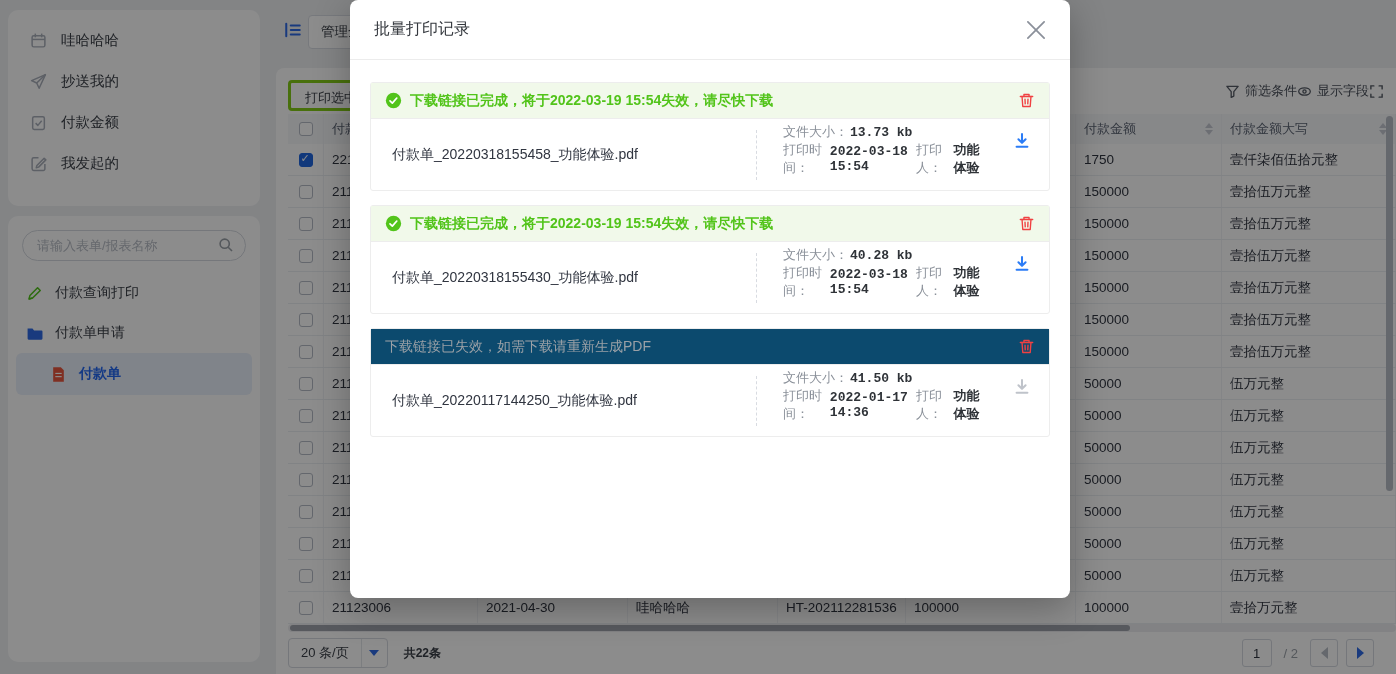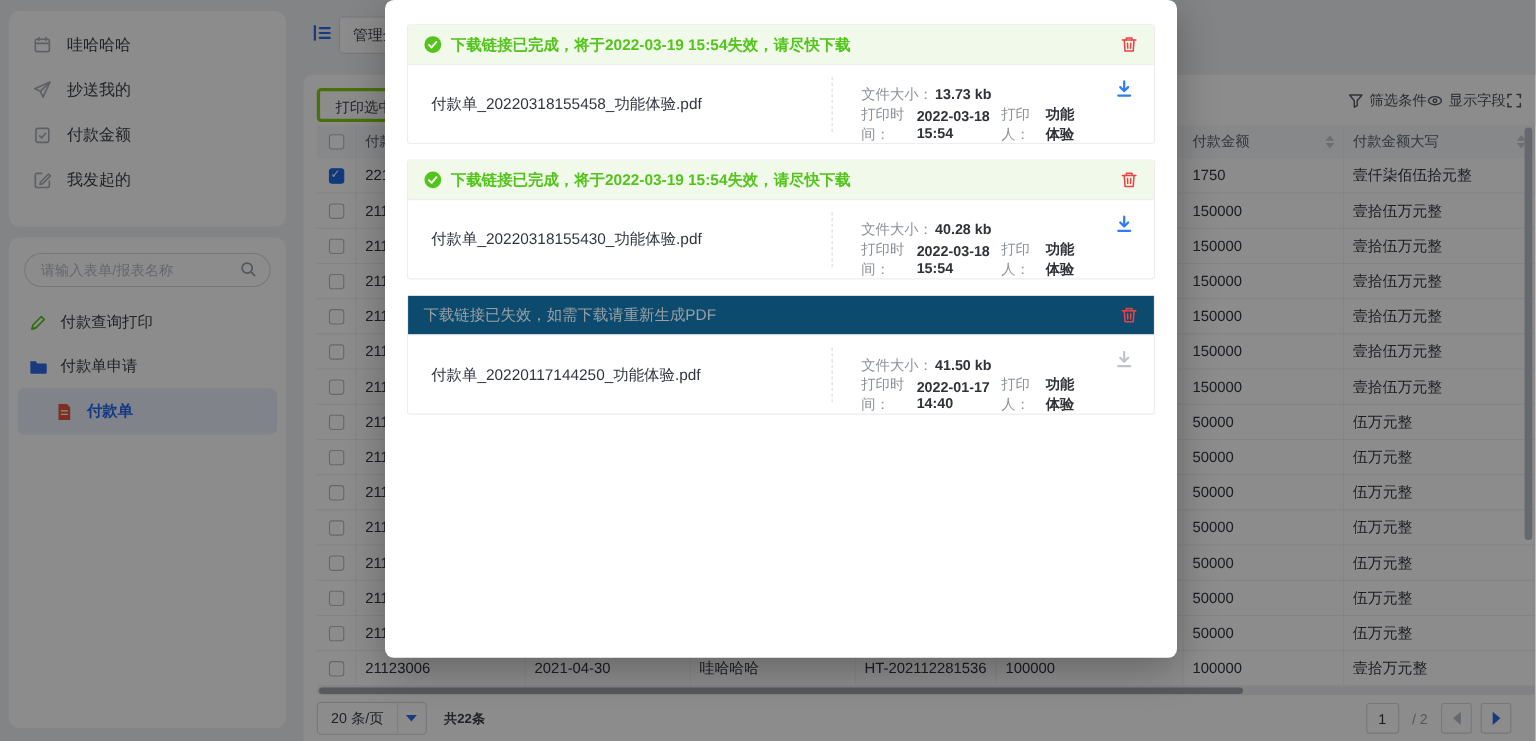--- a/index.html
+++ b/index.html
@@ -89,21 +89,21 @@
   .record { border:1px solid #ededed; border-radius:3px; margin-bottom:14px; background:#fff; }
   .rec-banner { height:35px; display:flex; align-items:center; padding:0 14px; background:#f1f9ea; }
   .rec-banner .msg { font-size:14px; font-weight:bold; color:#52c41a; margin-left:8px; }
   .record[data-status="expired"] .rec-banner { background:#0c4a6e; }
   .record[data-status="expired"] .rec-banner .msg { color:#9aa0a6; font-weight:normal; margin-left:0; }
   .check-ic { width:17px; height:17px; flex:0 0 auto; }
   .trash-btn { margin-left:auto; width:17px; height:17px; color:#f04142; cursor:pointer; flex:0 0 auto; }
   .rec-body { position:relative; height:72px; border-top:1px solid #ededed; display:flex; align-items:center; }
   .rec-file { flex:0 0 385px; padding-left:21px; font-size:14px; color:#303540; overflow:hidden; white-space:nowrap; }
   .rec-sep { align-self:center; height:50px; border-left:1px dashed #d8dbe1; }
-  .rec-meta { flex:1; padding:31px 16px 13px 26px; display:flex; flex-direction:column; justify-content:center; height:100%; }
+  .rec-meta { flex:1; padding:31px 16px 13px 26px; display:flex; flex-direction:column; justify-content:flex-end; height:100%;font-family:Liberation Mono, monospace; }
   .meta-row { display:flex; align-items:center; font-size:13px; }
   .meta-label { color:#8a9099; }
   .meta-val { color:#2f3338; font-weight:bold; margin-left:2px; }
   .meta-right { margin-left:auto; display:flex; align-items:center; padding-right:44px; }
   .dl-btn { position:absolute; right:18px; top:13px; width:18px; height:18px; color:#2b7cf6; cursor:pointer; }
   .record[data-status="expired"] .dl-btn { color:#bfc3ca; cursor:default; }
   svg { display:block; width:100%; height:100%; }
 </style>
 </head>
 <body>
@@ -488,20 +488,29 @@
         <div class="nav-btn">
             <i class="tri-right"></i>
           </div>
       </div>
     </div>
   </div>
 
   <div class="overlay"></div>
 
   <div class="modal">
+    <div class="modal-header">
+      <span class="modal-title">批量打印记录</span>
+      <span class="modal-close">
+        <svg viewBox="0 0 16 16" fill="none" stroke="currentColor" stroke-width="1.4" stroke-linecap="round">
+            <line x1="1.5" y1="1.5" x2="14.5" y2="14.5"></line>
+            <line x1="14.5" y1="1.5" x2="1.5" y2="14.5"></line>
+          </svg>
+      </span>
+    </div>
 
     <div class="modal-body">
 
         <div class="record" data-status="active">
           <div class="rec-banner">
             <span class="check-ic">
               <svg viewBox="0 0 16 16">
                 <circle cx="8" cy="8" r="7.2" fill="#52c41a"></circle>
                 <path d="M4.7 8.3 l2.2 2.2 4.2-4.8" stroke="#fff" stroke-width="1.6" fill="none" stroke-linecap="round" stroke-linejoin="round"></path>
               </svg>
@@ -607,21 +616,21 @@
           <div class="rec-body">
             <div class="rec-file">付款单_20220117144250_功能体验.pdf</div>
             <div class="rec-sep"></div>
             <div class="rec-meta">
               <div class="meta-row">
                 <span class="meta-label">文件大小：</span>
                 <span class="meta-val">41.50 kb</span>
               </div>
               <div class="meta-row">
                 <span class="meta-label">打印时间：</span>
-                <span class="meta-val">2022-01-17 14:40</span>
+                <span class="meta-val">2022-01-17 14:36</span>
                 <span class="meta-right">
                   <span class="meta-label">打印人：</span>
                   <span class="meta-val">功能体验</span>
                 </span>
               </div>
             </div>
             <span class="dl-btn">
               <svg viewBox="0 0 16 16" fill="none" stroke="currentColor" stroke-width="1.8" stroke-linecap="round" stroke-linejoin="round">
                 <path d="M8 1.8 v7.4"></path>
                 <path d="M4.8 6.4 L8 9.6 l3.2-3.2"></path>

